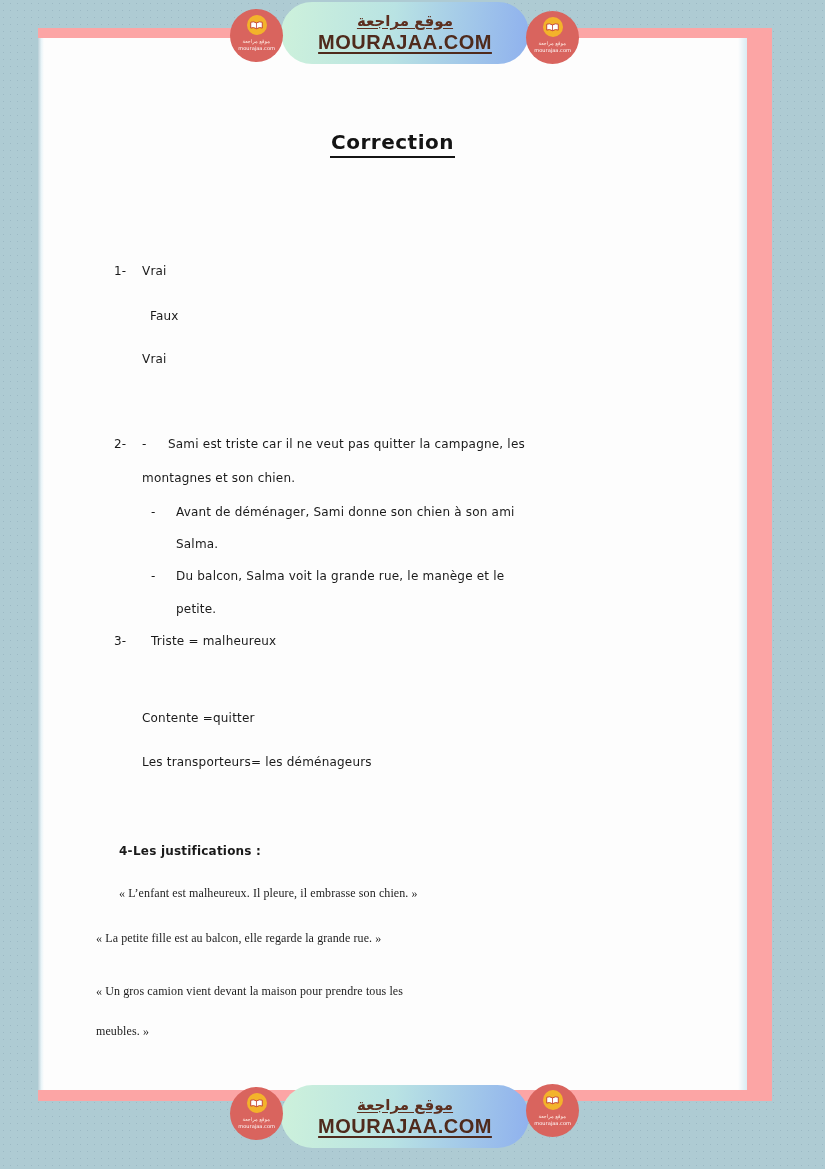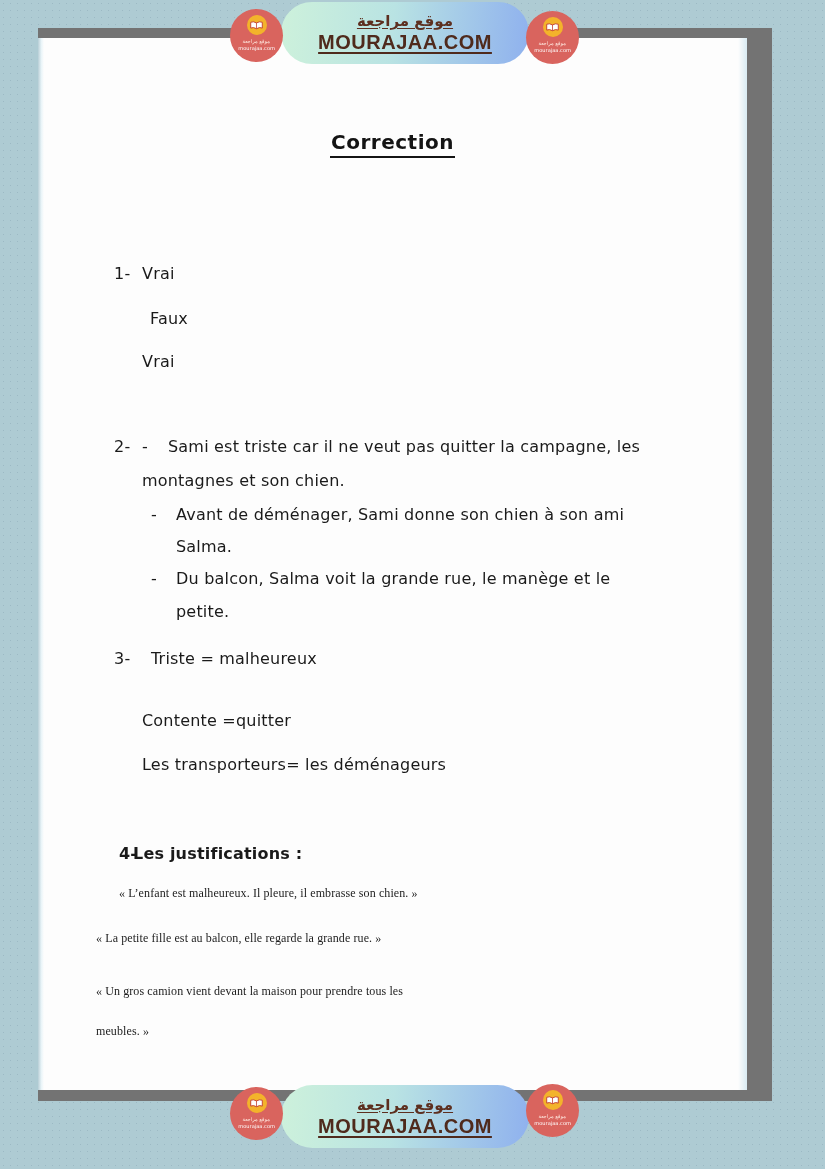--- a/index.html
+++ b/index.html
@@ -9,21 +9,21 @@
     overflow:hidden;
     background-color:#aecbd3;
     background-image: radial-gradient(circle, rgba(90,125,140,0.22) 0.9px, transparent 1px);
     background-size: 7px 7px;
     font-family:"DejaVu Sans", sans-serif;
   }
 
   
   .scan {
     position:absolute; left:38px; top:28px; width:734px; height:1073px;
-    background:#737373;
+    background:#fca5a5;
   }
   .page {
     position:absolute; left:0; top:10px; width:709px; height:1052px;
     background:#fdfdfd;
   }
   .page::before { 
     content:""; position:absolute; left:0; top:0; bottom:0; width:6px;
     background:linear-gradient(90deg, #b7ced6, #e9f4f8 55%, rgba(255,255,255,0));
   }
   .page::after { 
@@ -33,21 +33,21 @@
 
   .doc-title {
     position:absolute; top:92px; left:0; width:100%;
     text-align:center; font-size:20px; font-weight:bold; color:#141414;
     letter-spacing:0.5px;
   }
   .doc-title span { border-bottom:2.5px solid #141414; padding:0 1px 2px; }
 
   .line {
     position:absolute; white-space:nowrap;
-    font-size:16px; color:#1a1a1a; letter-spacing:0.2px;
+    font-size:12px; color:#1a1a1a; letter-spacing:0.2px;
   }
   .num  { display:inline-block; width:28px; }
   .num4 { display:inline-block; width:14px; }
   .dash { display:inline-block; width:26px; }
   .dash2{ display:inline-block; width:25px; }
   .quote {
     font-family:"Liberation Serif","DejaVu Serif",serif;
     font-size:12px; color:#1c1c1c; letter-spacing:0.1px;
   }
 
@@ -94,21 +94,21 @@
     <div class="line" style="left:112px; top:271px">Faux</div>
     <div class="line" style="left:104px; top:314px">Vrai</div>
 
     <div class="line" style="left:76px; top:399px"><span class="num">2-</span><span class="dash">-</span><span>Sami est triste car il ne veut pas quitter la campagne, les</span></div>
     <div class="line" style="left:104px; top:433px">montagnes et son chien.</div>
     <div class="line" style="left:113px; top:467px"><span class="dash2">-</span><span>Avant de déménager, Sami donne son chien à son ami</span></div>
     <div class="line" style="left:138px; top:499px">Salma.</div>
     <div class="line" style="left:113px; top:531px"><span class="dash2">-</span><span>Du balcon, Salma voit la grande rue, le manège et le</span></div>
     <div class="line" style="left:138px; top:564px">petite.</div>
 
-    <div class="line" style="left:76px; top:611px"><span class="num" style="width:37px">3-</span><span>Triste = malheureux</span></div>
+    <div class="line" style="left:76px; top:596px"><span class="num" style="width:37px">3-</span><span>Triste = malheureux</span></div>
     <div class="line" style="left:104px; top:673px">Contente =quitter</div>
     <div class="line" style="left:104px; top:717px">Les transporteurs= les déménageurs</div>
 
     <div class="line" style="left:81px; top:806px; font-weight:bold"><span class="num4">4-</span><span>Les justifications :</span></div>
     <div class="line quote" style="left:81px; top:848px">« L’enfant est malheureux. Il pleure, il embrasse son chien. »</div>
     <div class="line quote" style="left:58px; top:893px">« La petite fille est au balcon, elle regarde la grande rue. »</div>
     <div class="line quote" style="left:58px; top:946px">« Un gros camion vient devant la maison pour prendre tous les</div>
     <div class="line quote" style="left:58px; top:986px">meubles. »</div>
 
   </div>

